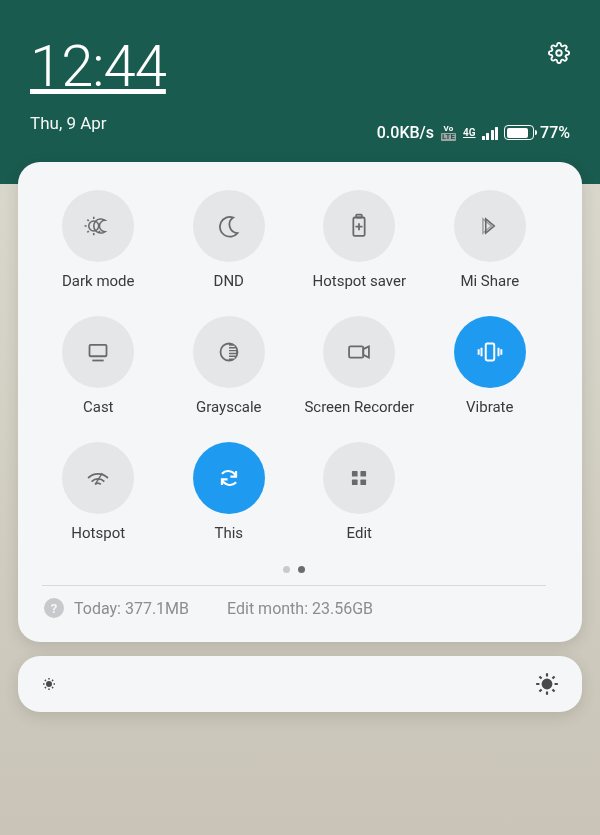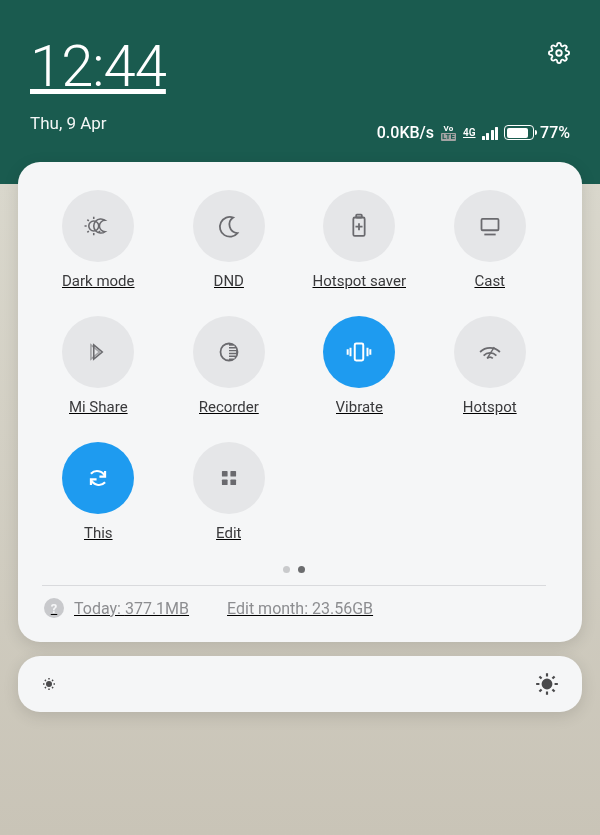--- a/index.html
+++ b/index.html
@@ -84,21 +84,20 @@
     background:#fff; border-radius:2px;
   }
 
   
   .panel {
     margin: 20px 18px 0 18px;
     background: #f5f6f7;
     border-radius: 22px;
     padding: 28px 34px 16px 22px;
     box-shadow: 0 4px 16px rgba(0,0,0,.12);
-    text-decoration: underline;
   }
   .tiles {
     display: grid;
     grid-template-columns: repeat(4, 1fr);
     gap: 26px 14px;
   }
   .tile {
     display: flex;
     flex-direction: column;
     align-items: center;
@@ -228,49 +227,58 @@
           <rect x="16" y="12" width="16" height="26" rx="2"></rect>
           <rect x="20" y="8" width="8" height="4" rx="1"></rect>
           <path d="M24 20v10M19 25h10"></path>
         </svg>
       </div>
       <div class="tile-label">Hotspot saver</div>
     </div>
 
     <div class="tile">
       <div class="tile-circle">
-        <svg class="ico" viewBox="0 0 48 48" fill="none" stroke="currentColor" stroke-width="2.5">
-          <rect x="12" y="14" width="24" height="16" rx="1.5"></rect>
-          <path d="M16 36h16"></path>
-        </svg>
-      </div>
-      <div class="tile-label">Cast</div>
-    </div>
-
-    <div class="tile">
-      <div class="tile-circle">
         <svg class="ico" viewBox="0 0 48 48" fill="none" stroke="currentColor" stroke-width="2.2">
           <path d="M18 14 L30 24 L18 34 Z"></path>
           <path d="M14 14 L26 24 L14 34 Z" opacity=".55"></path>
         </svg>
       </div>
       <div class="tile-label">Mi Share</div>
+    </div>
+
+    <div class="tile">
+      <div class="tile-circle">
+        <svg class="ico" viewBox="0 0 48 48" fill="none" stroke="currentColor" stroke-width="2.5">
+          <rect x="12" y="14" width="24" height="16" rx="1.5"></rect>
+          <path d="M16 36h16"></path>
+        </svg>
+      </div>
+      <div class="tile-label">Cast</div>
     </div>
 
     <div class="tile">
       <div class="tile-circle">
         <svg class="ico" viewBox="0 0 48 48">
           <circle cx="24" cy="24" r="12" fill="none" stroke="currentColor" stroke-width="2.5"></circle>
           <path d="M24 12 a12 12 0 0 1 0 24 z" fill="currentColor"></path>
           <path d="M24 16h8M24 20h10M24 24h10M24 28h10M24 32h8" stroke="#e5e6e8" stroke-width="2"></path>
         </svg>
       </div>
-      <div class="tile-label">Recorder</div>
-    </div>
-
+      <div class="tile-label">Grayscale</div>
+    </div>
+
+    <div class="tile">
+      <div class="tile-circle">
+        <svg class="ico" viewBox="0 0 48 48" fill="none" stroke="currentColor" stroke-width="2.5">
+          <rect x="10" y="16" width="20" height="16" rx="2"></rect>
+          <path d="M30 20l8-4v16l-8-4z"></path>
+        </svg>
+      </div>
+      <div class="tile-label">Screen Recorder</div>
+    </div>
 
     <div class="tile">
       <div class="tile-circle active">
         <svg class="ico" viewBox="0 0 48 48" fill="none" stroke="currentColor" stroke-width="2.8">
           <rect x="18" y="12" width="12" height="24" rx="2"></rect>
           <path d="M12 18v12M8 20v8M36 18v12M40 20v8"></path>
         </svg>
       </div>
       <div class="tile-label">Vibrate</div>
     </div>

